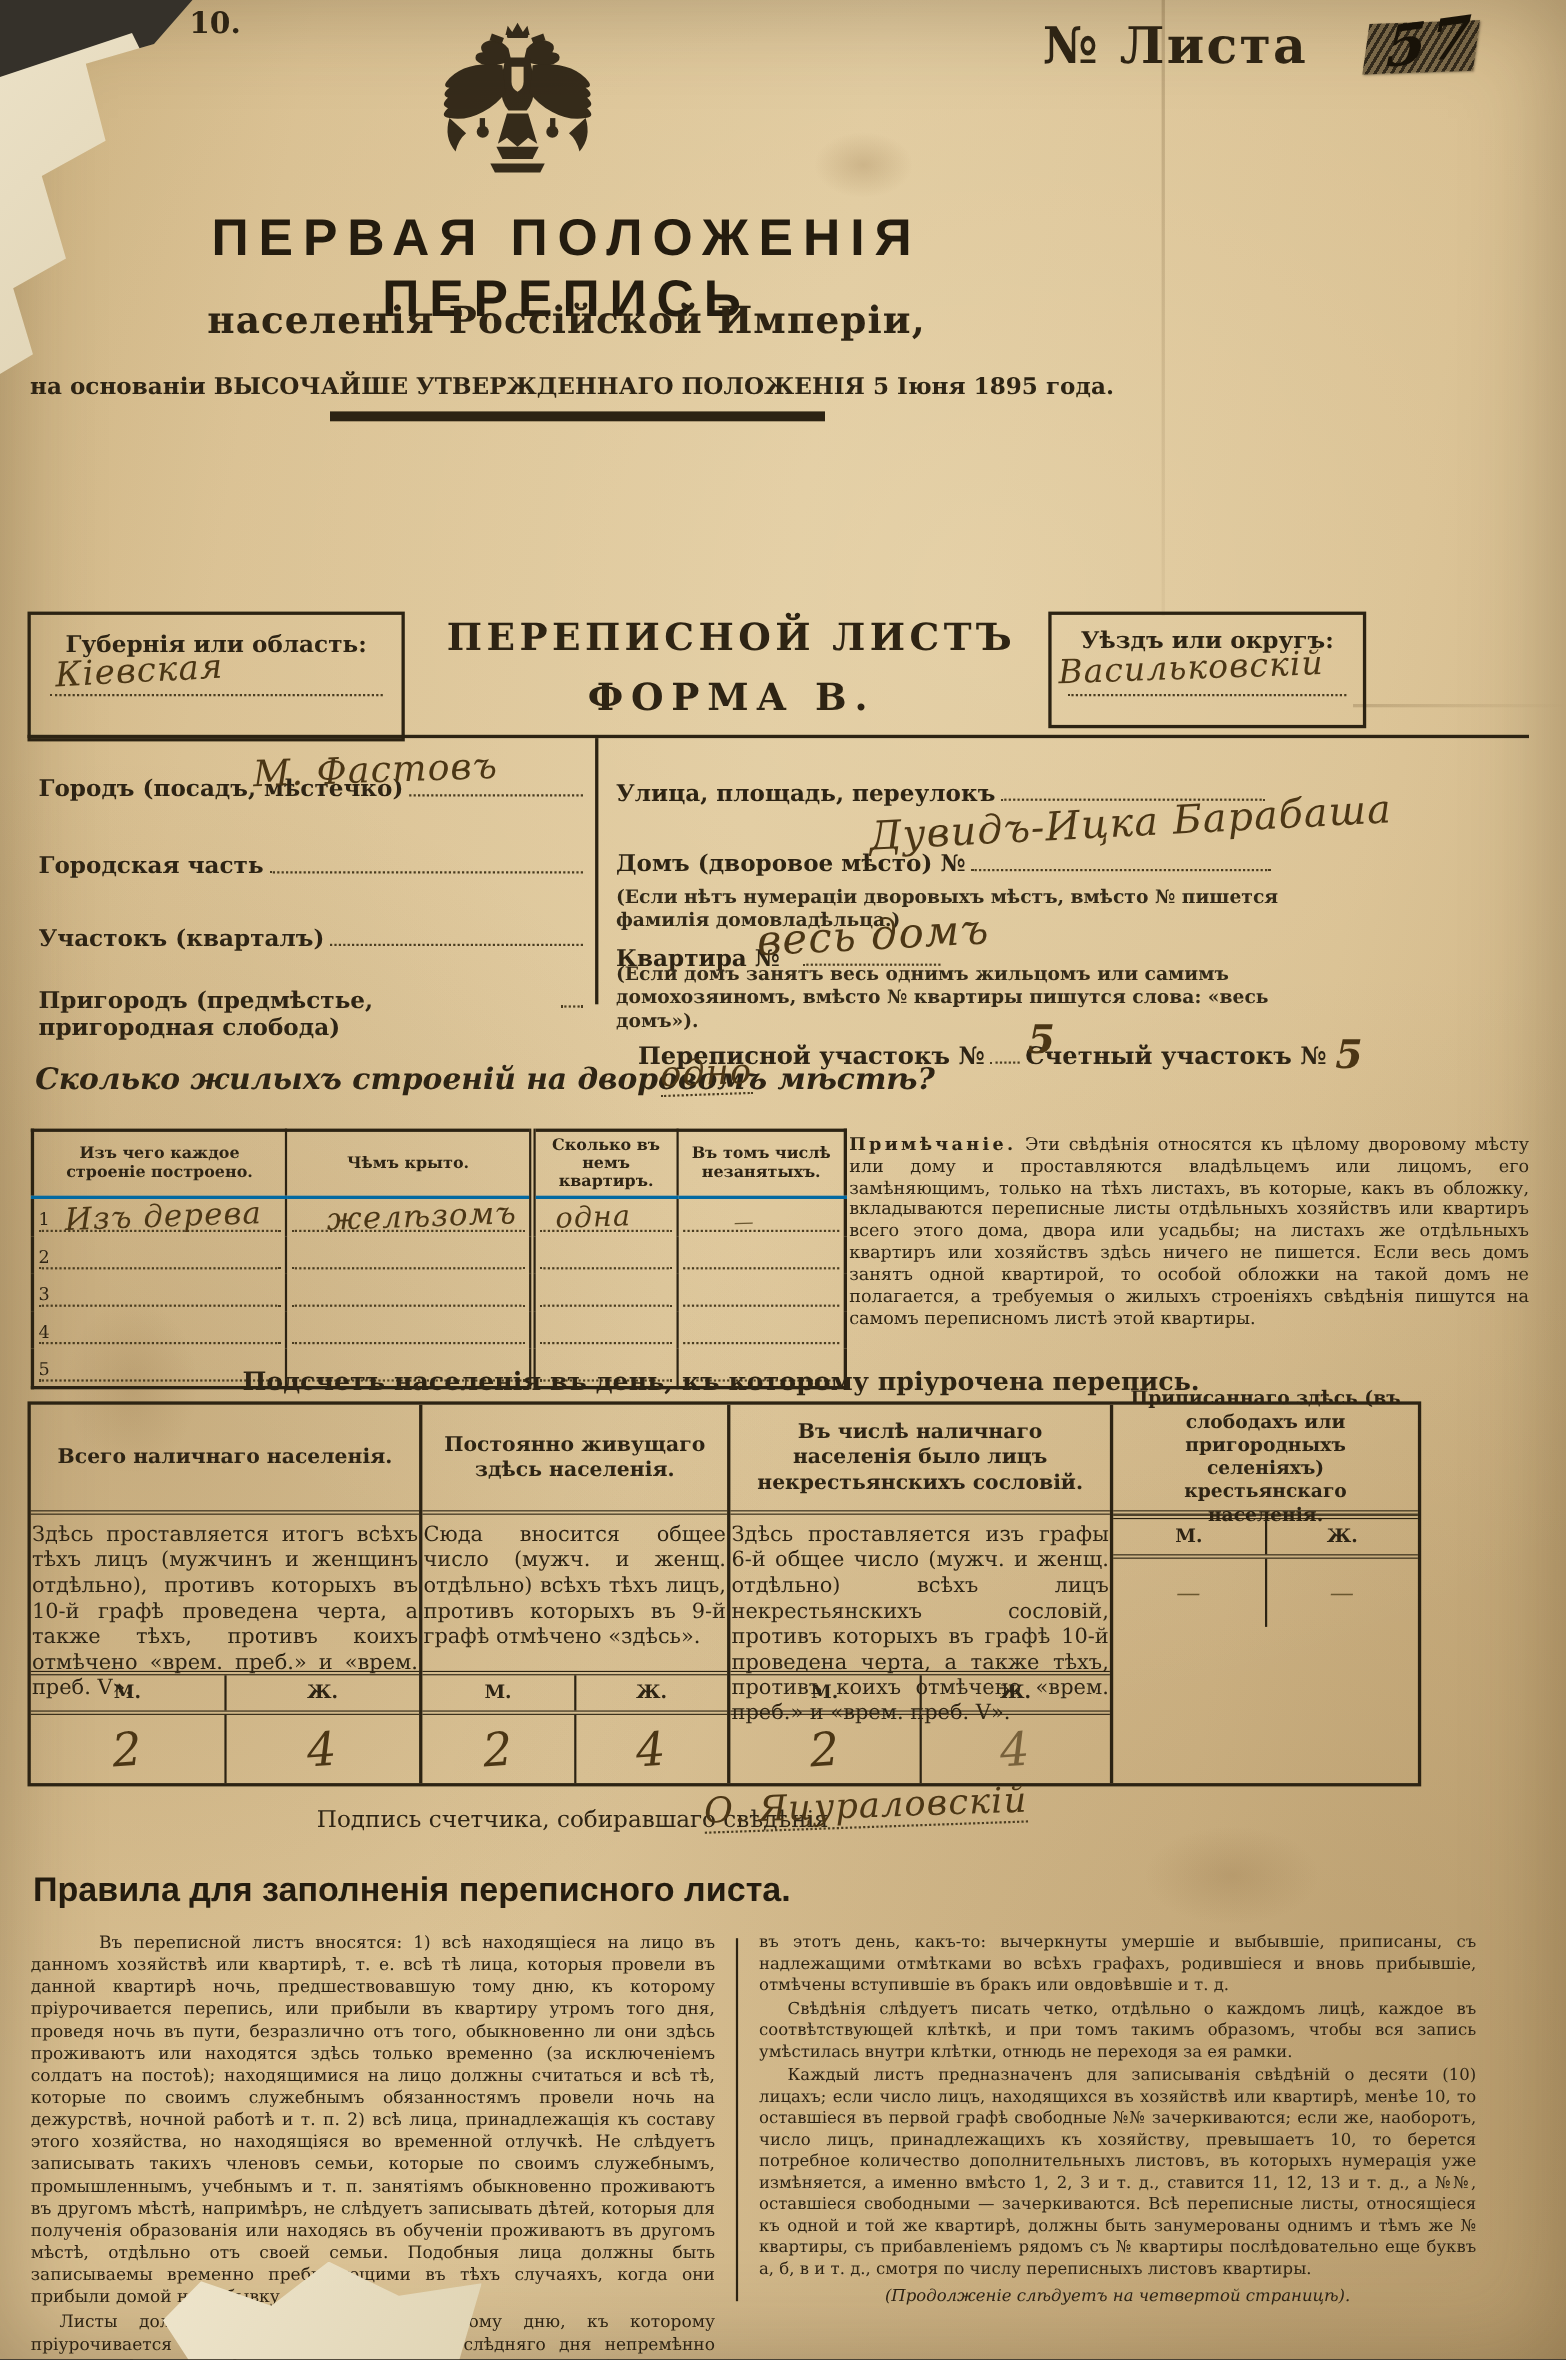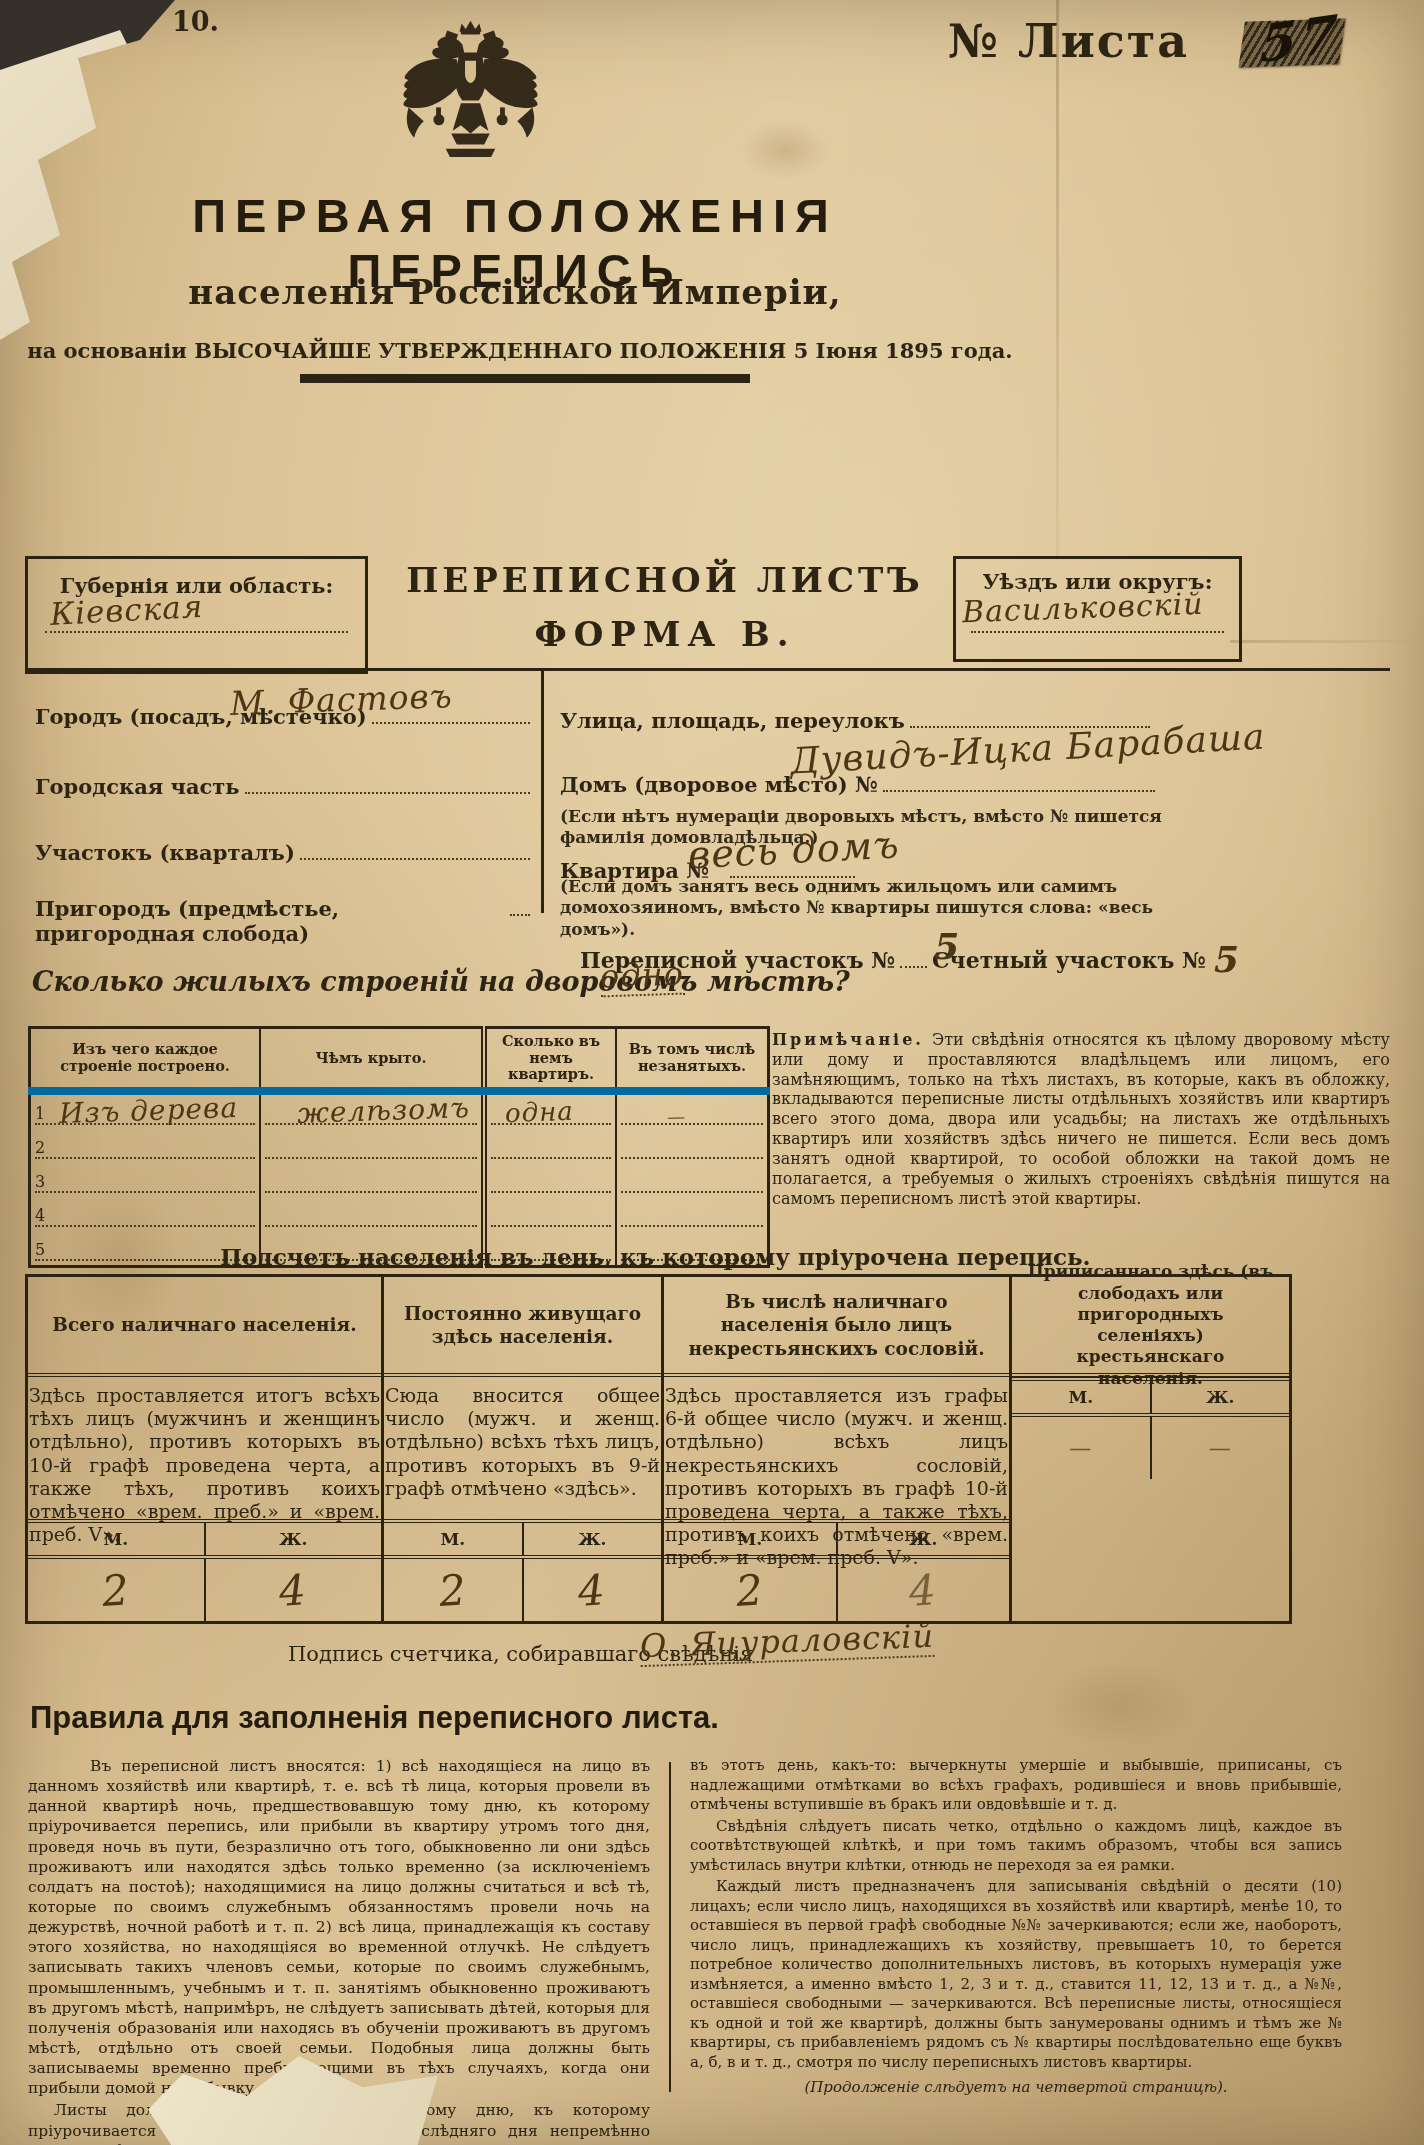--- a/index.html
+++ b/index.html
@@ -30,21 +30,21 @@
   .sans{font-family:"Liberation Sans",sans-serif;}
   .hw{font-family:"DejaVu Serif",serif;font-style:italic;color:#4b3615;letter-spacing:1px;white-space:nowrap;}
   .dots{flex:1;border-bottom:2px dotted #4a3c20;height:1.05em;margin:0 5px;min-width:20px;}
   .frow{display:flex;align-items:baseline;}
   .note-sm{font-size:17px;line-height:1.25;font-weight:bold;color:#342a18;}
   
   .hbox{position:absolute;z-index:4;border:3px solid #2c2313;}
   .rule{position:absolute;z-index:4;background:#2c2313;}
   
   #btable{position:absolute;left:28px;top:1026px;width:702px;z-index:4;border:3px solid #2c2313;border-collapse:collapse;table-layout:fixed;}
-  #btable th{font-size:14.5px;font-weight:bold;line-height:1.15;padding:4px 4px;border-bottom:8px solid #0369a1;vertical-align:middle;}
+  #btable th{font-size:14.5px;font-weight:bold;line-height:1.15;padding:4px 4px;border-bottom:3px solid #0369a1;vertical-align:middle;}
   #btable td{height:32px;position:relative;font-size:15px;vertical-align:bottom;}
   #btable .c1{width:220px;border-right:2px solid #2c2313;}
   #btable .c2{width:212px;border-right:6px double #2c2313;}
   #btable .c3{width:120px;border-right:2px solid #2c2313;}
   #btable .c4{width:142px;}
   #btable td .dl{position:absolute;left:4px;right:4px;bottom:4px;border-bottom:2px dotted #4a3c20;}
   #btable td .rn{position:absolute;left:4px;bottom:6px;font-size:16px;}
   #btable td .hw{position:absolute;bottom:2px;left:28px;font-size:26px;transform:rotate(-2deg);}
   
   #ctable{position:absolute;left:25px;top:1274px;width:1261px;z-index:4;display:flex;border:3px solid #2c2313;background:rgba(0,0,0,0);}

